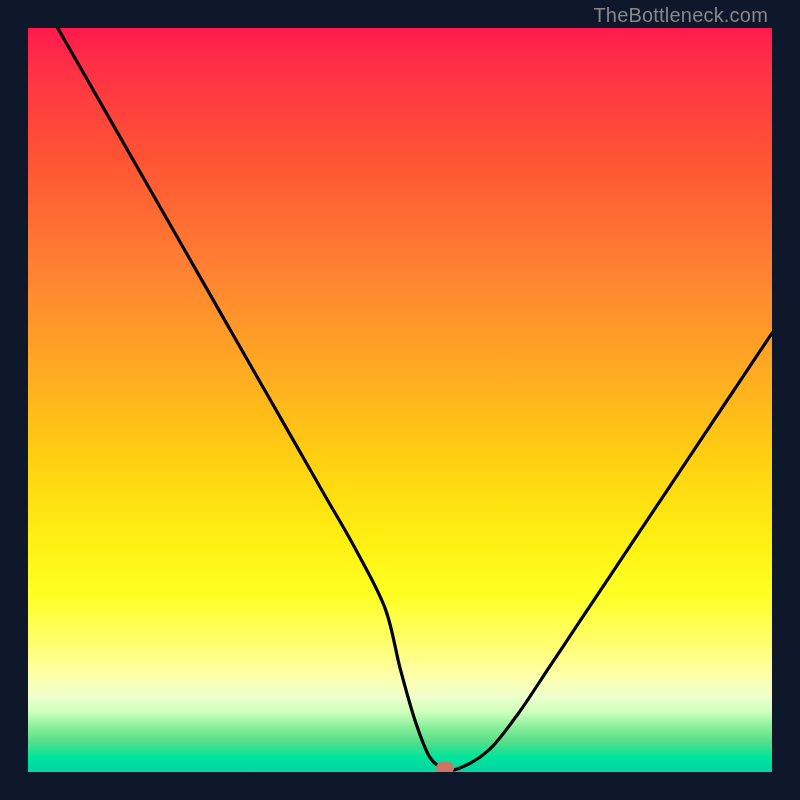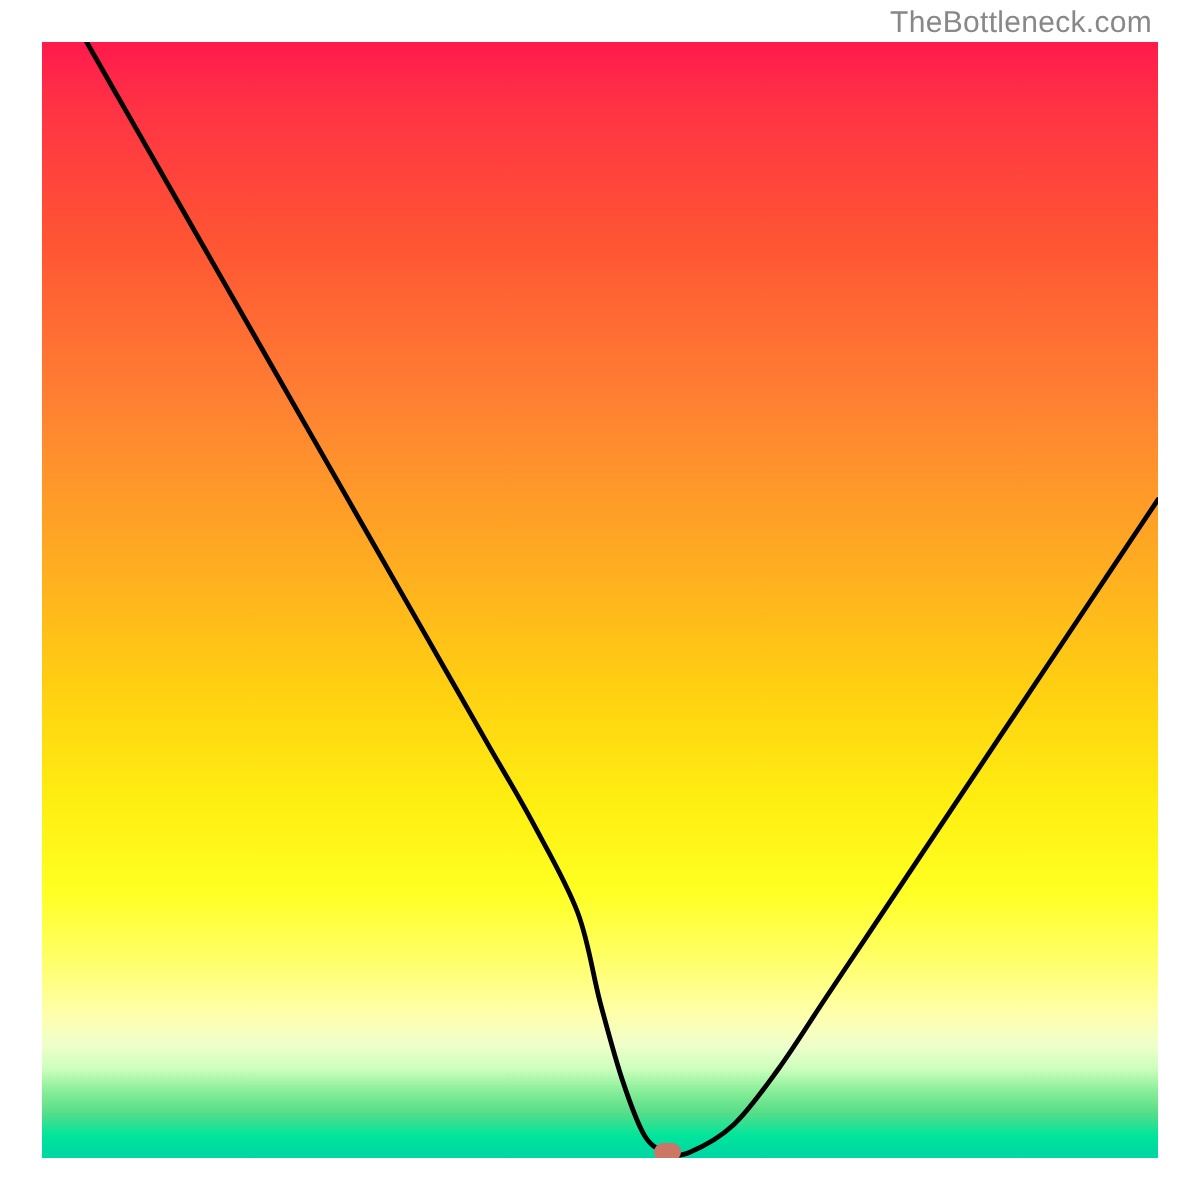--- a/index.html
+++ b/index.html
@@ -9,21 +9,21 @@
     background: #000;
     position: relative;
     font-family: Arial, sans-serif;
   }
   .frame {
     position: absolute;
     top: 0;
     left: 0;
     width: 800px;
     height: 800px;
-    background: #ffffff;
+    background: #0f172a;
   }
   .plot-area {
     position: absolute;
     top: 28px;
     left: 28px;
     width: 744px;
     height: 744px;
     background: linear-gradient(to bottom,
       #ff1a4d 0%,
       #ff3344 6%,

